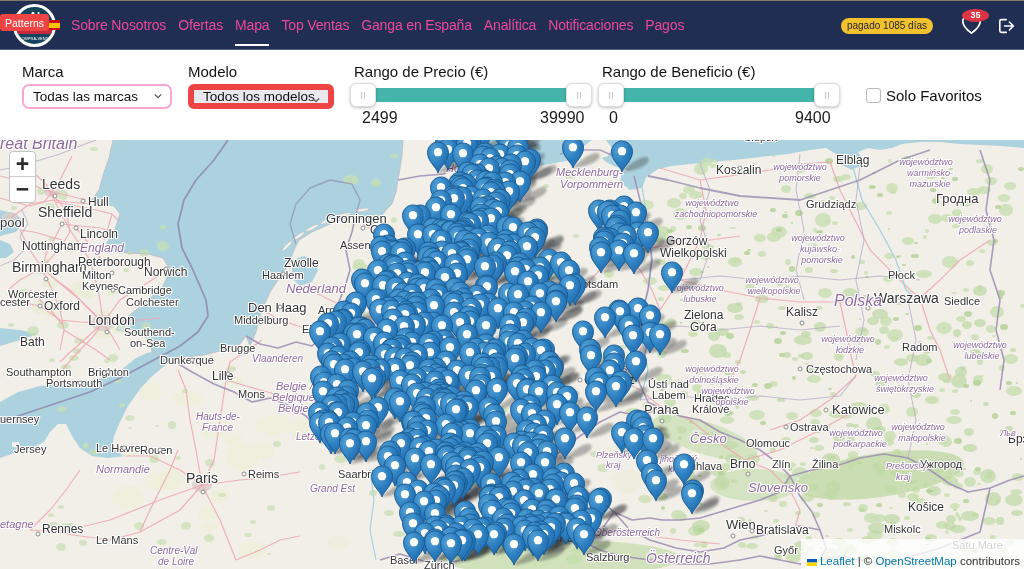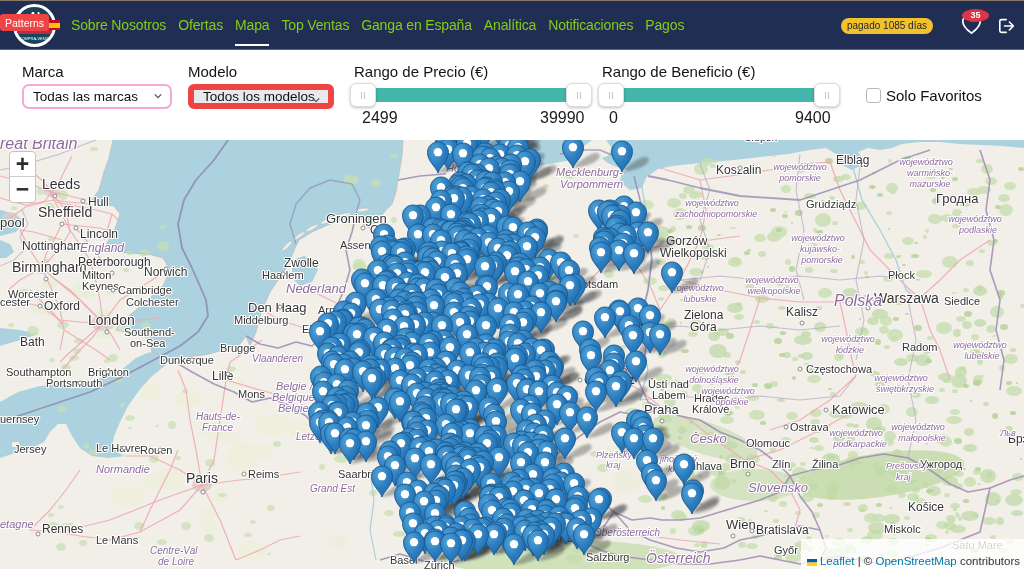--- a/index.html
+++ b/index.html
@@ -1,19 +1,19 @@
 <!DOCTYPE html>
 <html><head><meta charset="utf-8"><style>
 *{margin:0;padding:0;box-sizing:border-box}
 body{width:1024px;height:569px;overflow:hidden;font-family:"Liberation Sans",sans-serif;background:#fff}
 .topline{height:1px;background:#86786a}
 nav{height:49px;background:#212e53;display:flex;align-items:center;position:relative;color:#f2f3f5;border-bottom:1px solid #55638a}
 .filters{height:89px !important}
 .navlinks{display:flex;align-items:center;gap:0;margin-left:71px}
-.navlinks a{color:#84cc16;text-decoration:none;font-size:14px;margin-right:12px;letter-spacing:-0.15px}
+.navlinks a{color:#ec4899;text-decoration:none;font-size:14px;margin-right:12px;letter-spacing:-0.15px}
 .navlinks a.active{font-weight:normal;position:relative}
 .navlinks a.active::after{content:"";position:absolute;left:0;right:0;bottom:-13px;height:2px;background:#fff}
 .logo{position:absolute;left:13px;top:3px;width:43px;height:43px;border-radius:50%;background:#15455e;border:3px solid #fff;overflow:hidden}
 .logo .ai{position:absolute;top:3px;left:0;right:0;text-align:center;font-size:11px;font-weight:bold;color:#fff}
 .logo .band{position:absolute;top:17px;left:0;right:0;height:10px;background:#c5293d}
 .logo .cv{position:absolute;bottom:3px;left:0;right:0;text-align:center;font-size:4px;color:#fff}
 .tooltip{position:absolute;left:0px;top:13px;background:#ef4444;color:#fff;font-size:10.5px;padding:2.5px 5px;border-radius:3px;z-index:5}
 .flag{position:absolute;left:47px;top:19px;width:13px;height:10px;z-index:4}
 .flag div{height:2.5px;background:#c60b1e}
 .flag .y{height:5px;background:#ffc400}

